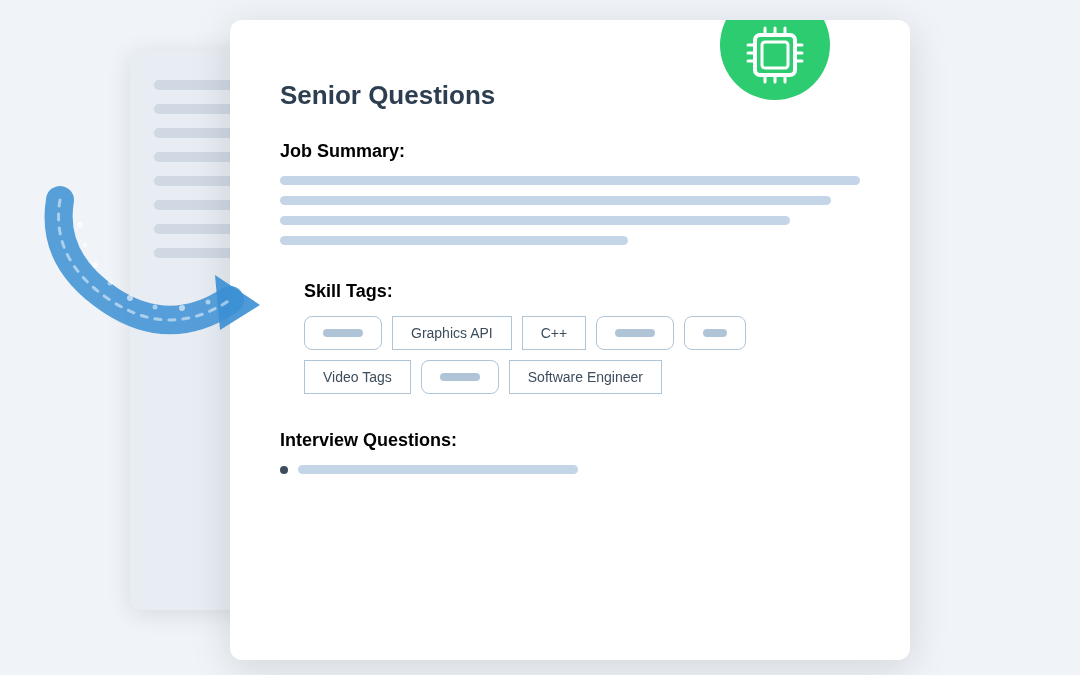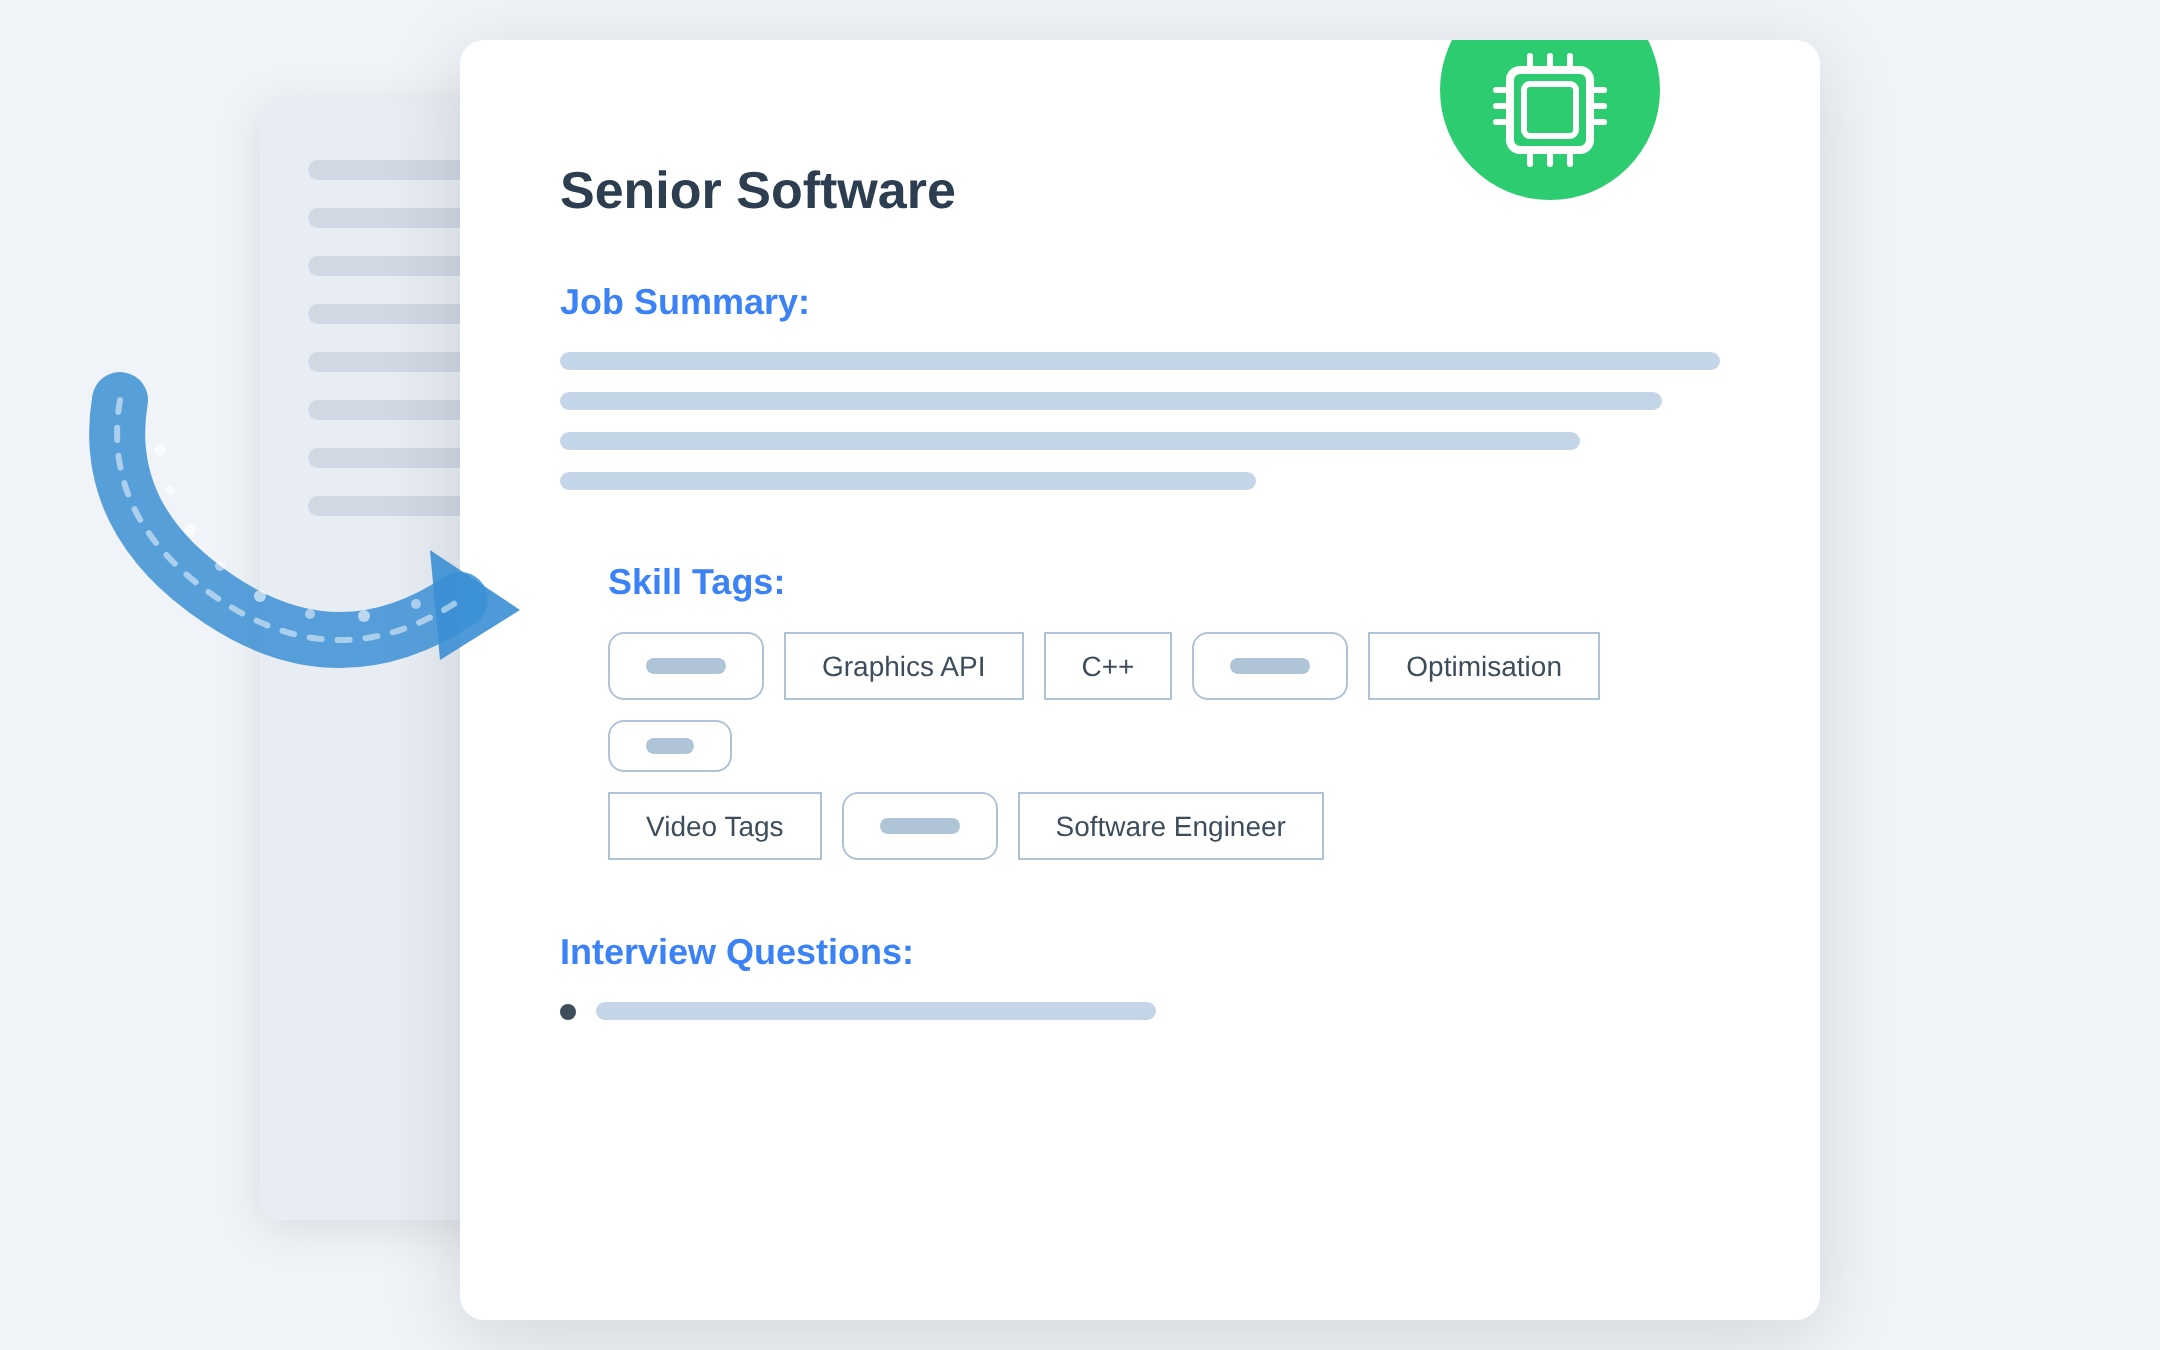--- a/index.html
+++ b/index.html
@@ -98,21 +98,21 @@
       font-size: 26px;
       font-weight: 700;
       color: #2c3e50;
       margin-bottom: 30px;
       margin-top: 10px;
     }
 
     .section-label {
       font-size: 18px;
       font-weight: 700;
-      color: #3b82f6;
+      color: #000000;
       margin-bottom: 14px;
     }
 
     .summary-lines {
       margin-bottom: 36px;
     }
 
     .summary-line {
       height: 9px;
       background: #c5d5e8;
@@ -281,21 +281,21 @@
         <line x1="45" y1="8" x2="45" y2="15" stroke="white" stroke-width="3" stroke-linecap="round"></line>
 
         <line x1="25" y1="55" x2="25" y2="62" stroke="white" stroke-width="3" stroke-linecap="round"></line>
         <line x1="35" y1="55" x2="35" y2="62" stroke="white" stroke-width="3" stroke-linecap="round"></line>
         <line x1="45" y1="55" x2="45" y2="62" stroke="white" stroke-width="3" stroke-linecap="round"></line>
       </svg>
     </div>
 
     <div class="paper-content">
 
-      <h1 class="job-title">Senior Software</h1>
+      <h1 class="job-title">Senior Questions</h1>
 
       <div class="summary-section">
         <div class="section-label">Job Summary:</div>
         <div class="summary-lines">
           <div class="summary-line"></div>
           <div class="summary-line"></div>
           <div class="summary-line"></div>
           <div class="summary-line" style="width:60%"></div>
         </div>
       </div>
@@ -309,23 +309,20 @@
           </div>
           <div class="tag">
             <span>Graphics API</span>
           </div>
           <div class="tag">
             <span>C++</span>
           </div>
           <div class="tag-blank">
             <div class="tag-blank-line"></div>
           </div>
-          <div class="tag">
-            <span>Optimisation</span>
-          </div>
           <div class="tag-blank">
             <div class="tag-blank-line" style="width:24px"></div>
           </div>
         </div>
 
         <div class="tags-row-2">
           <div class="tag">
             <span>Video Tags</span>
           </div>
           <div class="tag-blank">

